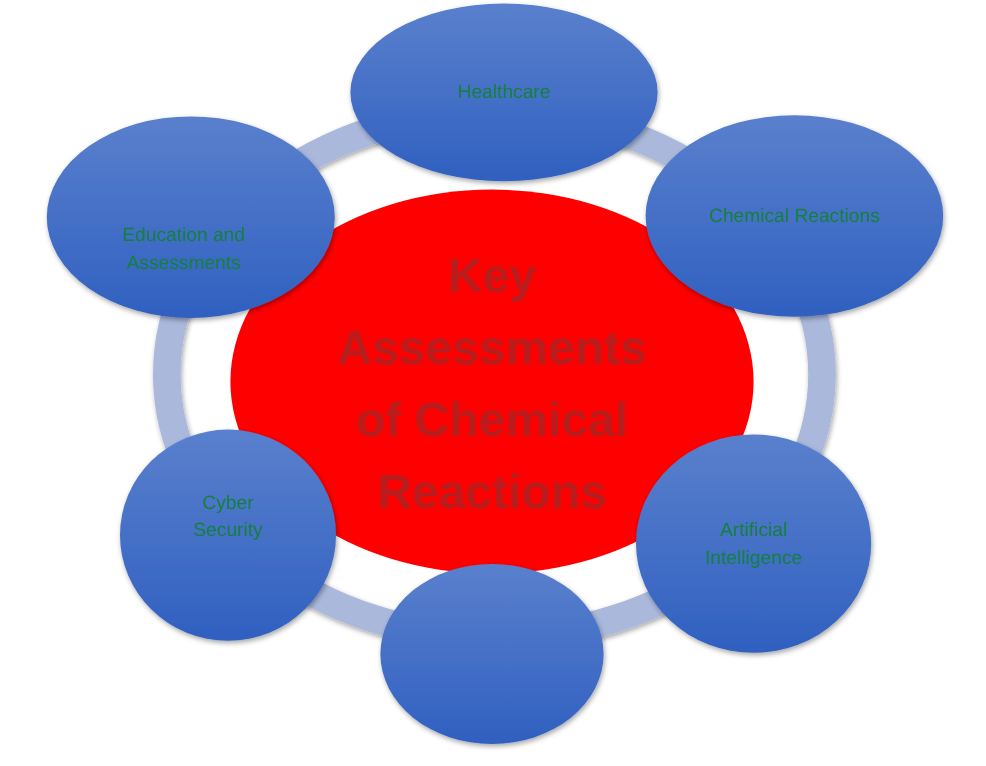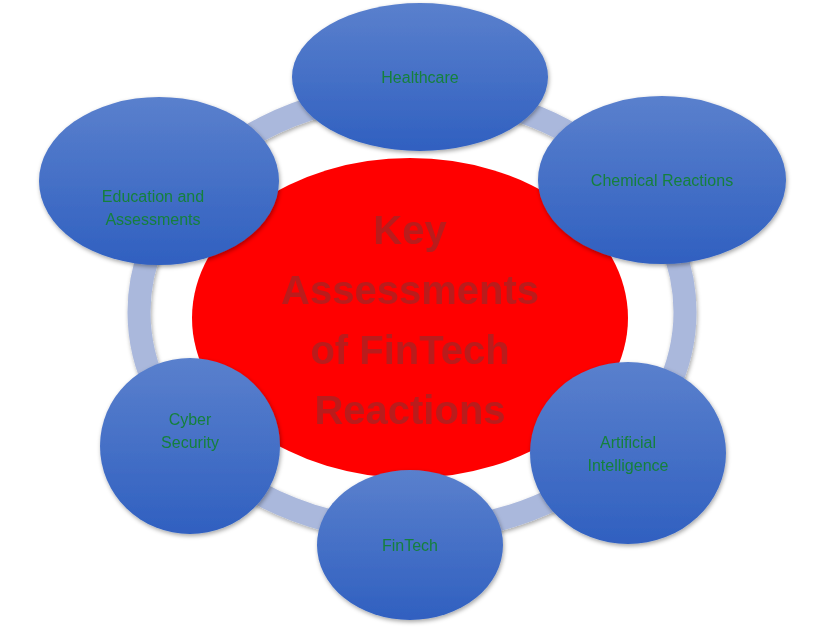--- a/index.html
+++ b/index.html
@@ -37,26 +37,25 @@
     <ellipse cx="662" cy="180" rx="124" ry="84" fill="url(#nodeGrad)" filter="url(#shadow)"></ellipse>
     <ellipse cx="628" cy="453" rx="98" ry="91" fill="url(#nodeGrad)" filter="url(#shadow)"></ellipse>
     <ellipse cx="410" cy="545" rx="93" ry="75" fill="url(#nodeGrad)" filter="url(#shadow)"></ellipse>
     <ellipse cx="190" cy="446" rx="90" ry="88" fill="url(#nodeGrad)" filter="url(#shadow)"></ellipse>
     <ellipse cx="159" cy="181" rx="120" ry="84" fill="url(#nodeGrad)" filter="url(#shadow)"></ellipse>
   </svg>
 
   <div class="center-title" style="left:260px; top:200px; width:300px; height:240px;">
     <span>Key</span>
     <span>Assessments</span>
-    <span>of FinTech</span>
+    <span>of Chemical</span>
     <span>Reactions</span>
   </div>
 
   <div class="label" style="left:320px; top:60px; width:200px; height:34px;">Healthcare</div>
   <div class="label" style="left:548px; top:430px; width:160px; height:48px;">Artificial
 Intelligence</div>
   <div class="label" style="left:552px; top:163px; width:220px; height:34px;">Chemical Reactions</div>
-  <div class="label" style="left:340px; top:528px; width:140px; height:34px;">FinTech</div>
   <div class="label" style="left:120px; top:407px; width:140px; height:48px;">Cyber
 Security</div>
   <div class="label" style="left:63px; top:157px; width:180px; height:48px;margin-top:27px;">Education and
 Assessments</div>
 </div>
 
 </body></html>

